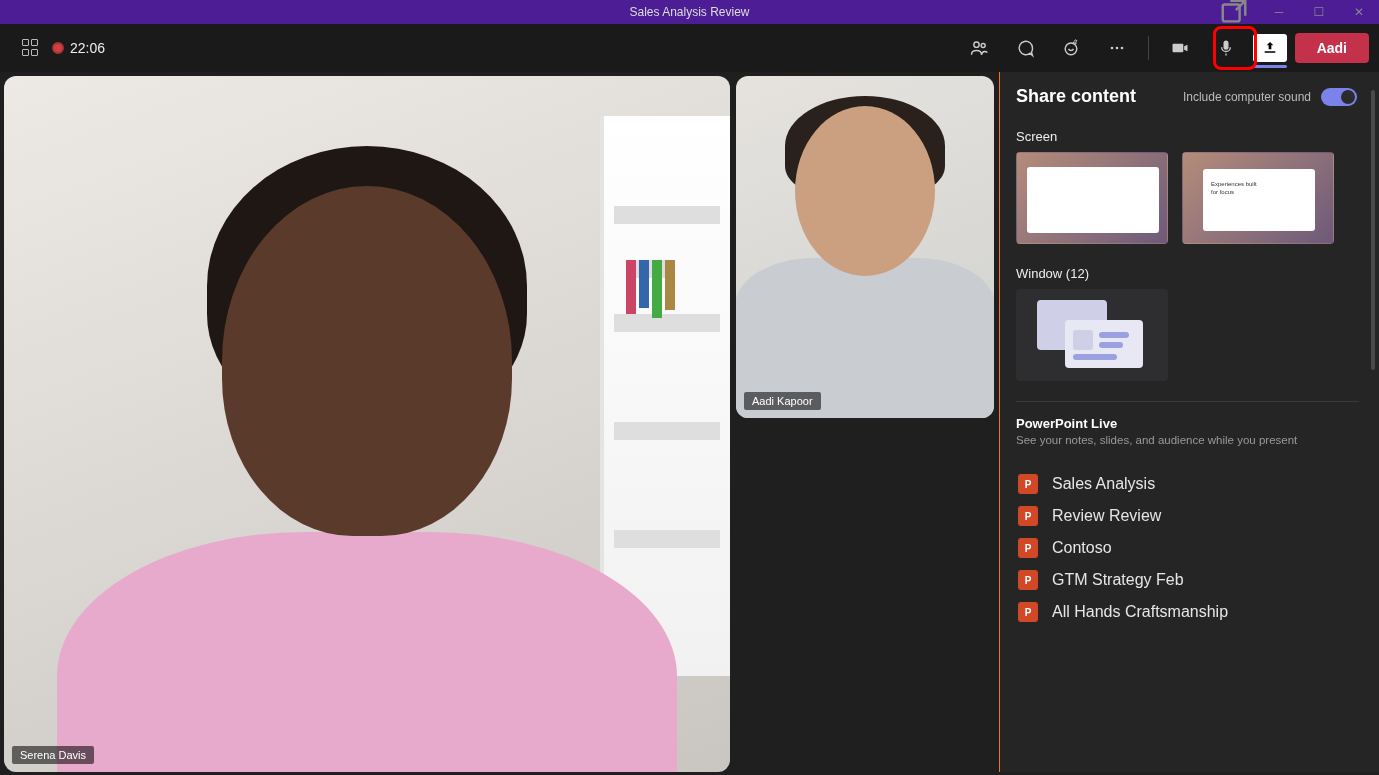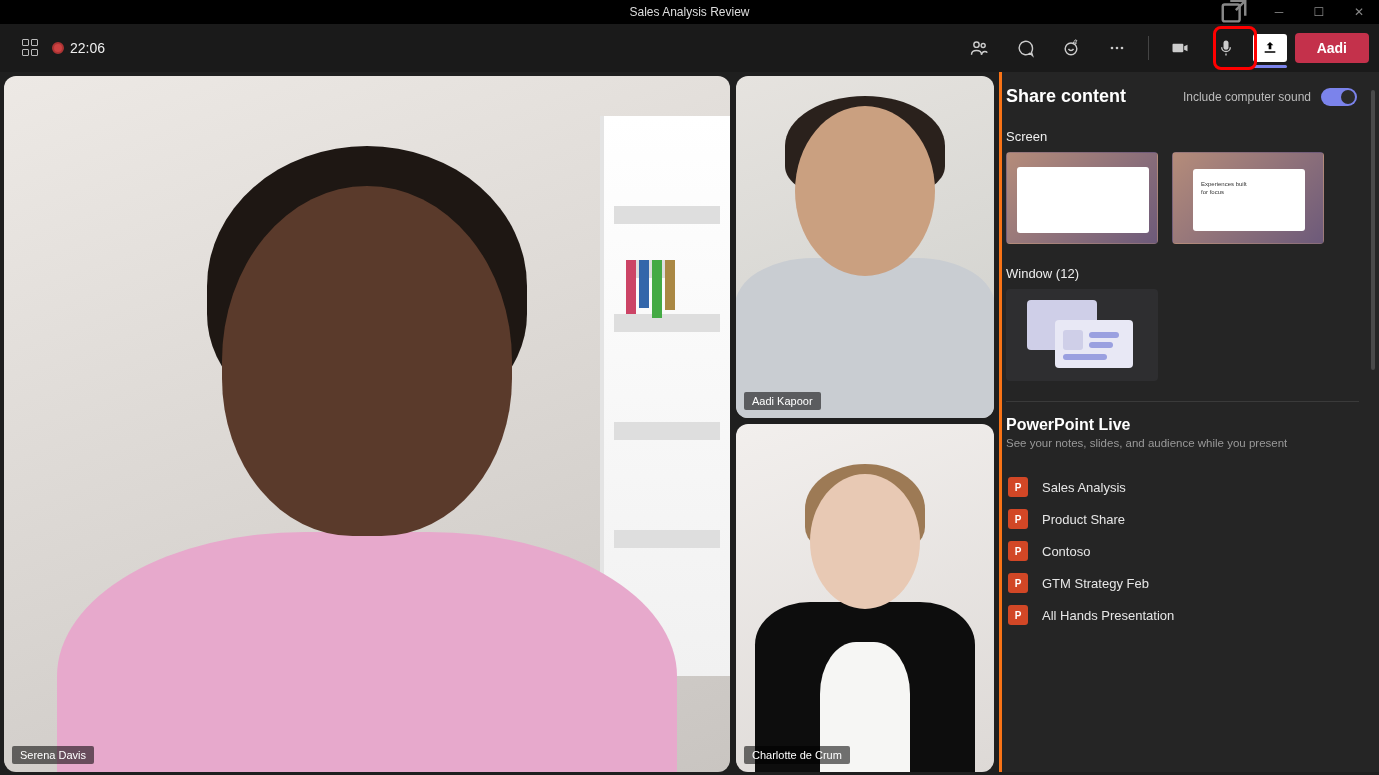--- a/index.html
+++ b/index.html
@@ -1,17 +1,17 @@
 <!DOCTYPE html>
 <html><head>
 <meta charset="utf-8">
 <style>
   * { margin: 0; padding: 0; box-sizing: border-box; }
   html, body { width: 1379px; height: 775px; font-family: "Segoe UI", sans-serif; background: #1f1f1f; color: #fff; overflow: hidden; }
-  .titlebar { height: 24px; display: flex; align-items: center; justify-content: center; position: relative; font-size: 12px; color: #ddd; background: #000000; }
+  .titlebar { height: 24px; display: flex; align-items: center; justify-content: center; position: relative; font-size: 12px; color: #ddd; background: #4c1d95; }
   .titlebar .win-controls { position: absolute; right: 0; top: 0; height: 24px; display: flex; }
   .titlebar .win-controls div { width: 40px; display:flex; align-items:center; justify-content:center; color:#888; font-size:12px; }
   .titlebar .popout { position:absolute; right:130px; top:0; height:24px; width:30px; display:flex; align-items:center; justify-content:center; color:#888; }
 
   .toolbar { height: 48px; display:flex; align-items:center; padding: 0 12px; background:#1a1a1a; position:relative; }
   .toolbar .tb-left { display:flex; align-items:center; gap:2px; }
   .grid-icon { width:18px; height:18px; display:flex; flex-wrap:wrap; gap:2px; }
   .grid-icon span{ width:7px; height:7px; border:1.5px solid #bbb; border-radius:1px; }
   .rec { display:flex; align-items:center; gap:6px; font-size:14px; color:#eee; }
   .rec-dot{ width:12px; height:12px; border-radius:50%; background:#cc4141; border:2px solid #a33; }
@@ -48,44 +48,44 @@
   
   .shelf{ position:absolute; right:0; top:40px; width:130px; height:560px; background:linear-gradient(#fff,#f1f1f1); border-left:4px solid #e4e4e4;}
   .shelf div{ height:18px; background:#dedede; margin:90px 10px 0;}
   .books{ position:absolute; top:54px; left:12px; display:flex; gap:3px;}
   .books span{ width:10px; height:54px; background:#c46; display:inline-block;}
   .books span:nth-child(2){background:#36a;height:48px}
   .books span:nth-child(3){background:#4a4;height:58px}
   .books span:nth-child(4){background:#a84;height:50px}
 
   
-  .panel{ width:380px; height:700px; background:#252525; border-left:3px solid #f97316; position:relative; padding:14px 20px 10px 4px; overflow:hidden;}
+  .panel{ width:380px; height:700px; background:#252525; border-left:1px solid #f97316; position:relative; padding:14px 20px 10px 16px; overflow:hidden;}
   .panel h2{ font-size:18px; font-weight:700; margin-bottom:4px;}
   .panel .incl{ position:absolute; right:22px; top:16px; display:flex; align-items:center; gap:10px; font-size:12px; color:#bbb;}
   .toggle{ width:36px; height:18px; background:#7b83eb; border-radius:10px; position:relative;}
   .toggle::after{ content:''; position:absolute; right:2px; top:2px; width:14px; height:14px; background:#2b2b2b; border-radius:50%;}
   .section-label{ font-size:13px; color:#eee; margin:22px 0 8px;}
   .thumbs{ display:flex; gap:14px;}
   .thumb{ width:152px; height:92px; border-radius:4px; background:linear-gradient(135deg,#b58c7a,#6d5a7a); position:relative; overflow:hidden; cursor:pointer; border:1px solid transparent;}
   .thumb .inner{ position:absolute; left:10px; top:14px; width:132px; height:66px; background:#fff; border-radius:3px;}
   .thumb2 .inner{ left:20px; top:16px; width:112px; height:62px;}
   .thumb2 .inner .txt{ position:absolute; left:8px; top:12px; font-size:6px; color:#333; line-height:1.3; width:54px;}
   .window-card{ width:152px; height:92px; border-radius:4px; background:#2e2e30; display:flex; align-items:center; justify-content:center; cursor:pointer;}
   .win-illus{ position:relative; width:110px; height:70px;}
   .win-illus .a{position:absolute;left:0;top:0;width:70px;height:50px;background:#cfcfe8;border-radius:4px;}
   .win-illus .b{position:absolute;left:28px;top:20px;width:78px;height:48px;background:#e8e8f5;border-radius:4px;}
   .win-illus .b::before{content:'';position:absolute;left:8px;top:10px;width:20px;height:20px;background:#cfcfe8;border-radius:3px;}
   .win-illus .b .line{position:absolute;left:34px;width:30px;height:6px;background:#9aa0e0;border-radius:3px;}
   .win-illus .b .l1{top:12px;} .win-illus .b .l2{top:22px;width:24px;} .win-illus .b .l3{top:34px;left:8px;width:44px;}
 
   .hr{ height:1px; background:#3a3a3a; margin:20px 0 14px;}
-  .ppl-title{ font-size:16px; font-weight:700;}
+  .ppl-title{ font-size:13px; font-weight:700;}
   .ppl-sub{ font-size:11.5px; color:#999; margin:3px 0 22px;}
   .file-list{ display:flex; flex-direction:column; }
-  .file-item{ display:flex; align-items:center; gap:14px; padding:6px 2px; font-size:13px; color:#e6e6e6; cursor:pointer; border-radius:3px;}
+  .file-item{ display:flex; align-items:center; gap:14px; padding:6px 2px; font-size:16px; color:#e6e6e6; cursor:pointer; border-radius:3px;}
   .pp-icon{ width:20px; height:20px; background:#d24726; border-radius:3px; position:relative; flex-shrink:0;}
   .pp-icon::after{ content:'P'; position:absolute; inset:0; display:flex; align-items:center; justify-content:center; font-size:10px; font-weight:700; color:#fff;}
   .panel-scroll{ position:absolute; right:4px; top:18px; width:4px; height:280px; background:#4a4a4a; border-radius:2px;}
 </style>
 </head>
 <body>
 
 <div class="titlebar">
   <span>Sales Analysis Review</span>
   <div class="popout">
@@ -189,29 +189,20 @@
         </div>
       <div class="name-badge">Serena Davis</div>
     </div>
     <div class="tile tile-a">
       <div class="person p2">
           <div class="body"></div>
           <div class="hair"></div>
           <div class="head"></div>
         </div>
       <div class="name-badge">Aadi Kapoor</div>
-    </div>
-    <div class="tile tile-b">
-      <div class="person p3">
-          <div class="body"></div>
-          <div class="shirt"></div>
-          <div class="hair"></div>
-          <div class="head"></div>
-        </div>
-      <div class="name-badge">Charlotte de Crum</div>
     </div>
   </div>
 
   <div class="panel">
     <div class="panel-scroll"></div>
     <h2>Share content</h2>
     <div class="incl">
       <span>Include computer sound</span>
       <div class="toggle"></div>
     </div>
@@ -245,29 +236,29 @@
     <div class="ppl-title">PowerPoint Live</div>
     <div class="ppl-sub">See your notes, slides, and audience while you present</div>
 
     <div class="file-list">
       <div class="file-item">
           <div class="pp-icon"></div>
           <span>Sales Analysis</span>
         </div>
       <div class="file-item">
           <div class="pp-icon"></div>
-          <span>Product Share</span>
+          <span>Review Review</span>
         </div>
       <div class="file-item">
           <div class="pp-icon"></div>
           <span>Contoso</span>
         </div>
       <div class="file-item">
           <div class="pp-icon"></div>
           <span>GTM Strategy Feb</span>
         </div>
       <div class="file-item">
           <div class="pp-icon"></div>
-          <span>All Hands Presentation</span>
+          <span>All Hands Craftsmanship</span>
         </div>
     </div>
   </div>
 </div>
 
 </body></html>

